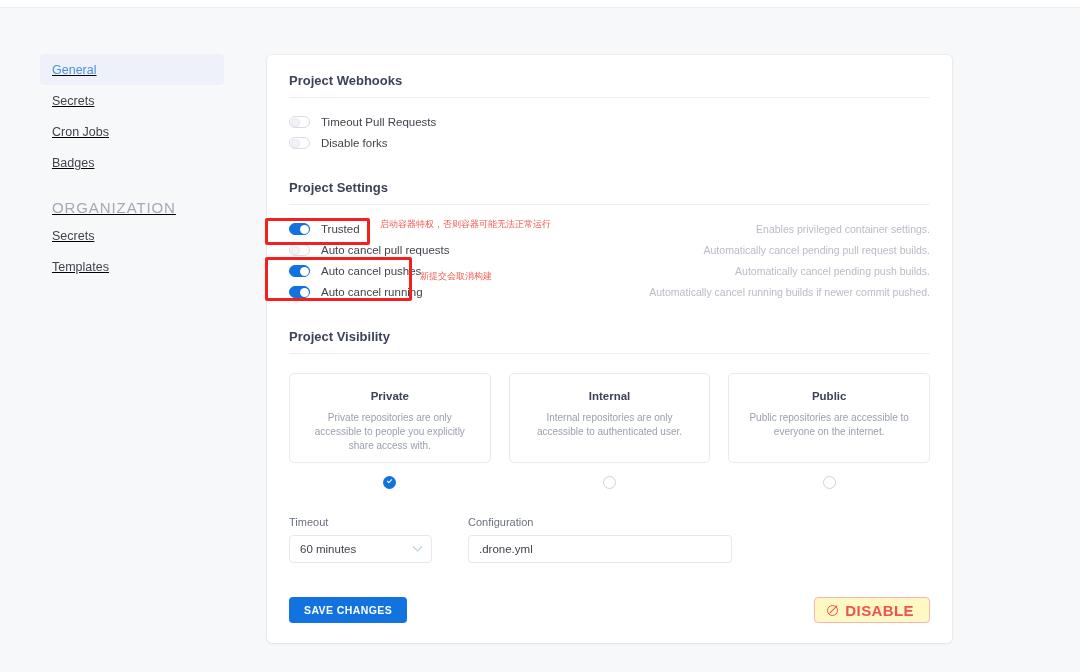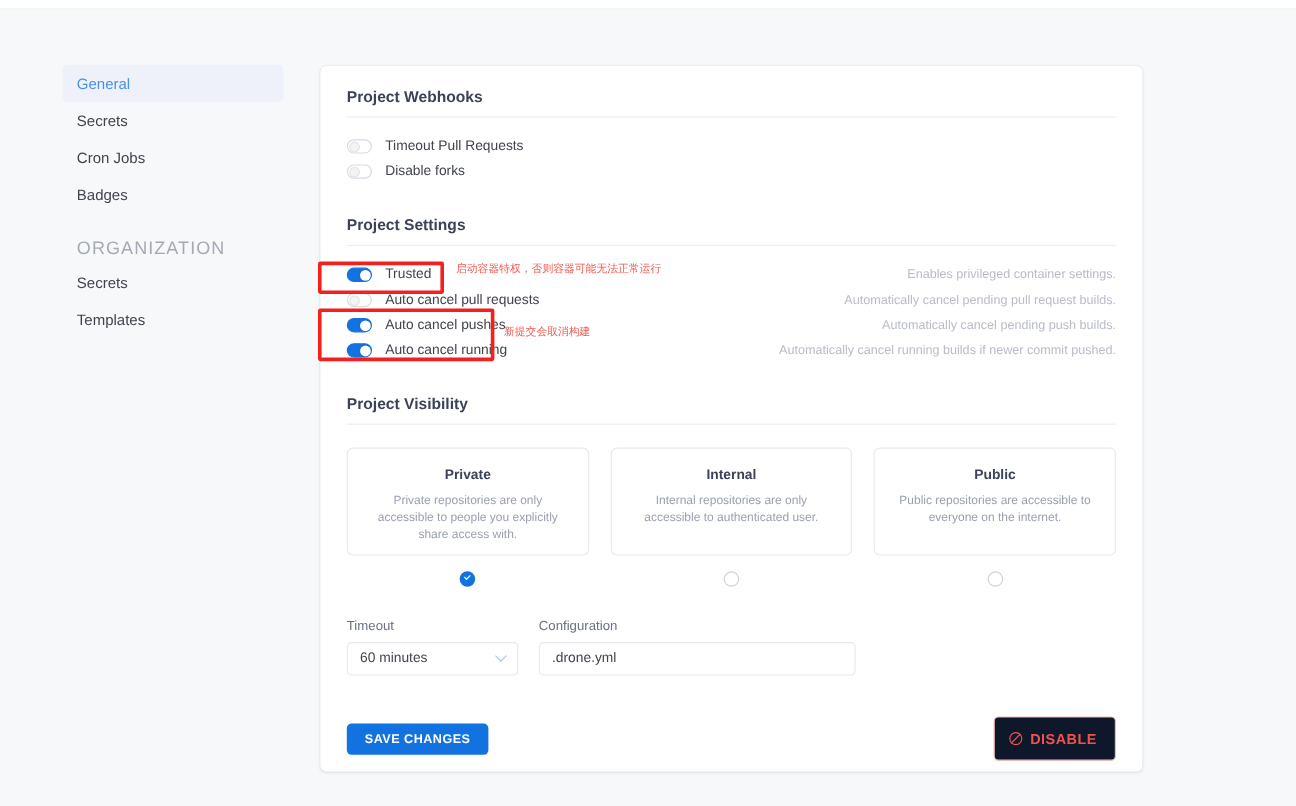--- a/index.html
+++ b/index.html
@@ -23,23 +23,24 @@
     top: 0; left: 0;
     width: 1080px;
     height: 8px;
     background: #ffffff;
     border-bottom: 1px solid #eceef2;
   }
 
   
   .sidebar {
     position: absolute;
-    left: 52px;
+    left: 40px;
     top: 54px;
     width: 184px;
+    text-decoration: underline;
   }
   .nav-item {
     height: 31px;
     display: flex;
     align-items: center;
     padding-left: 12px;
     font-size: 12.5px;
     color: #41444d;
     border-radius: 4px;
     cursor: pointer;
@@ -194,21 +195,21 @@
     width: 4px; height: 2px;
     border-left: 1.6px solid #fff;
     border-bottom: 1.6px solid #fff;
     transform: rotate(-45deg);
   }
 
   
   .fields {
     display: flex;
     padding: 0 22px;
-    gap: 17px;
+    gap: 36px;
   }
   .field-label {
     font-size: 11px;
     color: #6b7180;
     margin-bottom: 7px;
   }
   .select-box, .text-box {
     height: 28px;
     border: 1px solid #e6e8ee;
     border-radius: 4px;
@@ -244,27 +245,27 @@
     border-radius: 4px;
     height: 26px;
     padding: 0 15px;
     font-size: 10.5px;
     font-weight: bold;
     letter-spacing: 0.4px;
     cursor: pointer;
     font-family: "Liberation Sans", sans-serif;
   }
   .btn-disable {
-    background: #0f172a;
+    background: #fef9c3;
     color: #ef5350;
     border: 1px solid #f3b6b4;
     border-radius: 4px;
-    height: 37px;
+    height: 26px;
     padding: 0 15px 0 12px;
-    font-size: 12px;
+    font-size: 15px;
     font-weight: bold;
     letter-spacing: 0.4px;
     cursor: pointer;
     display: flex;
     align-items: center;
     gap: 7px;
     font-family: "Liberation Sans", sans-serif;
   }
   .ban-icon {
     width: 11px; height: 11px;

